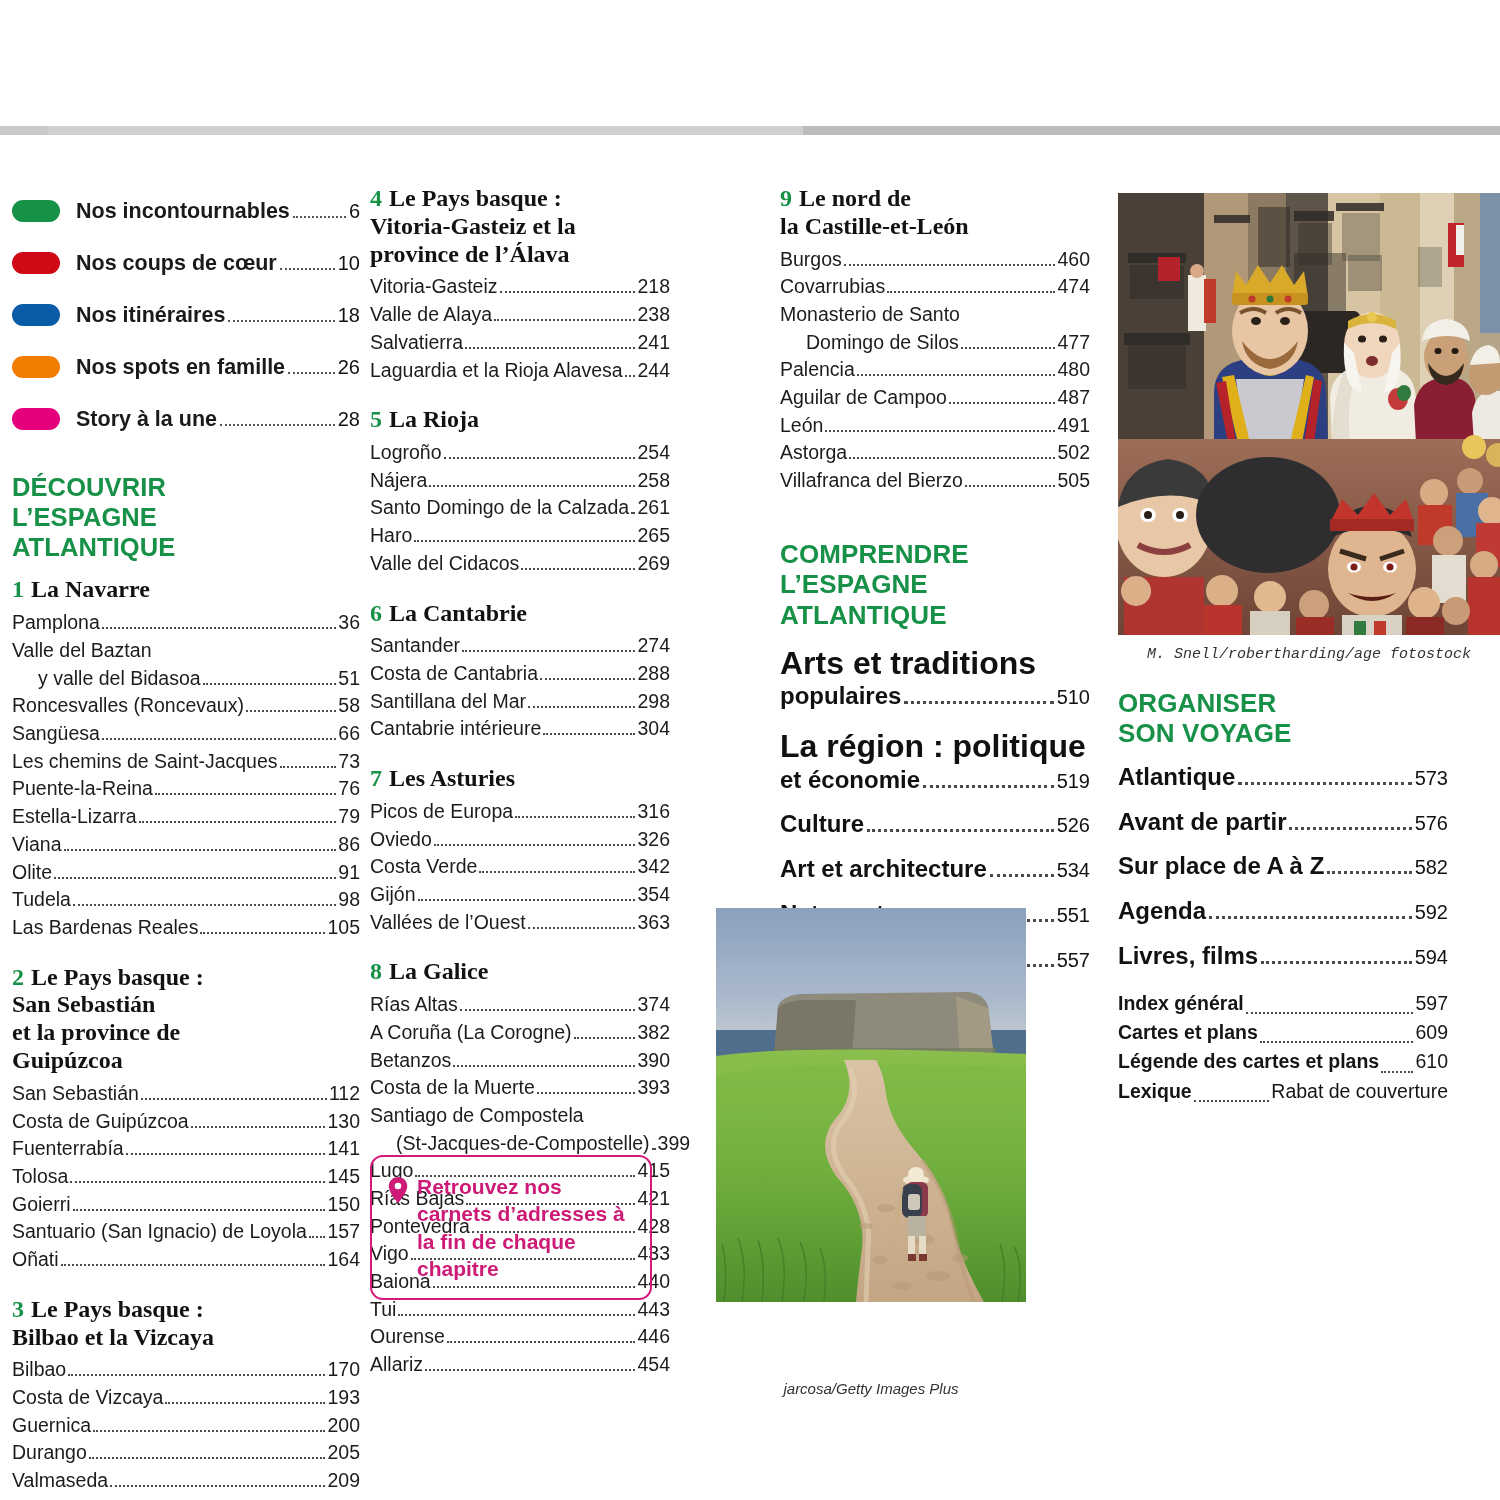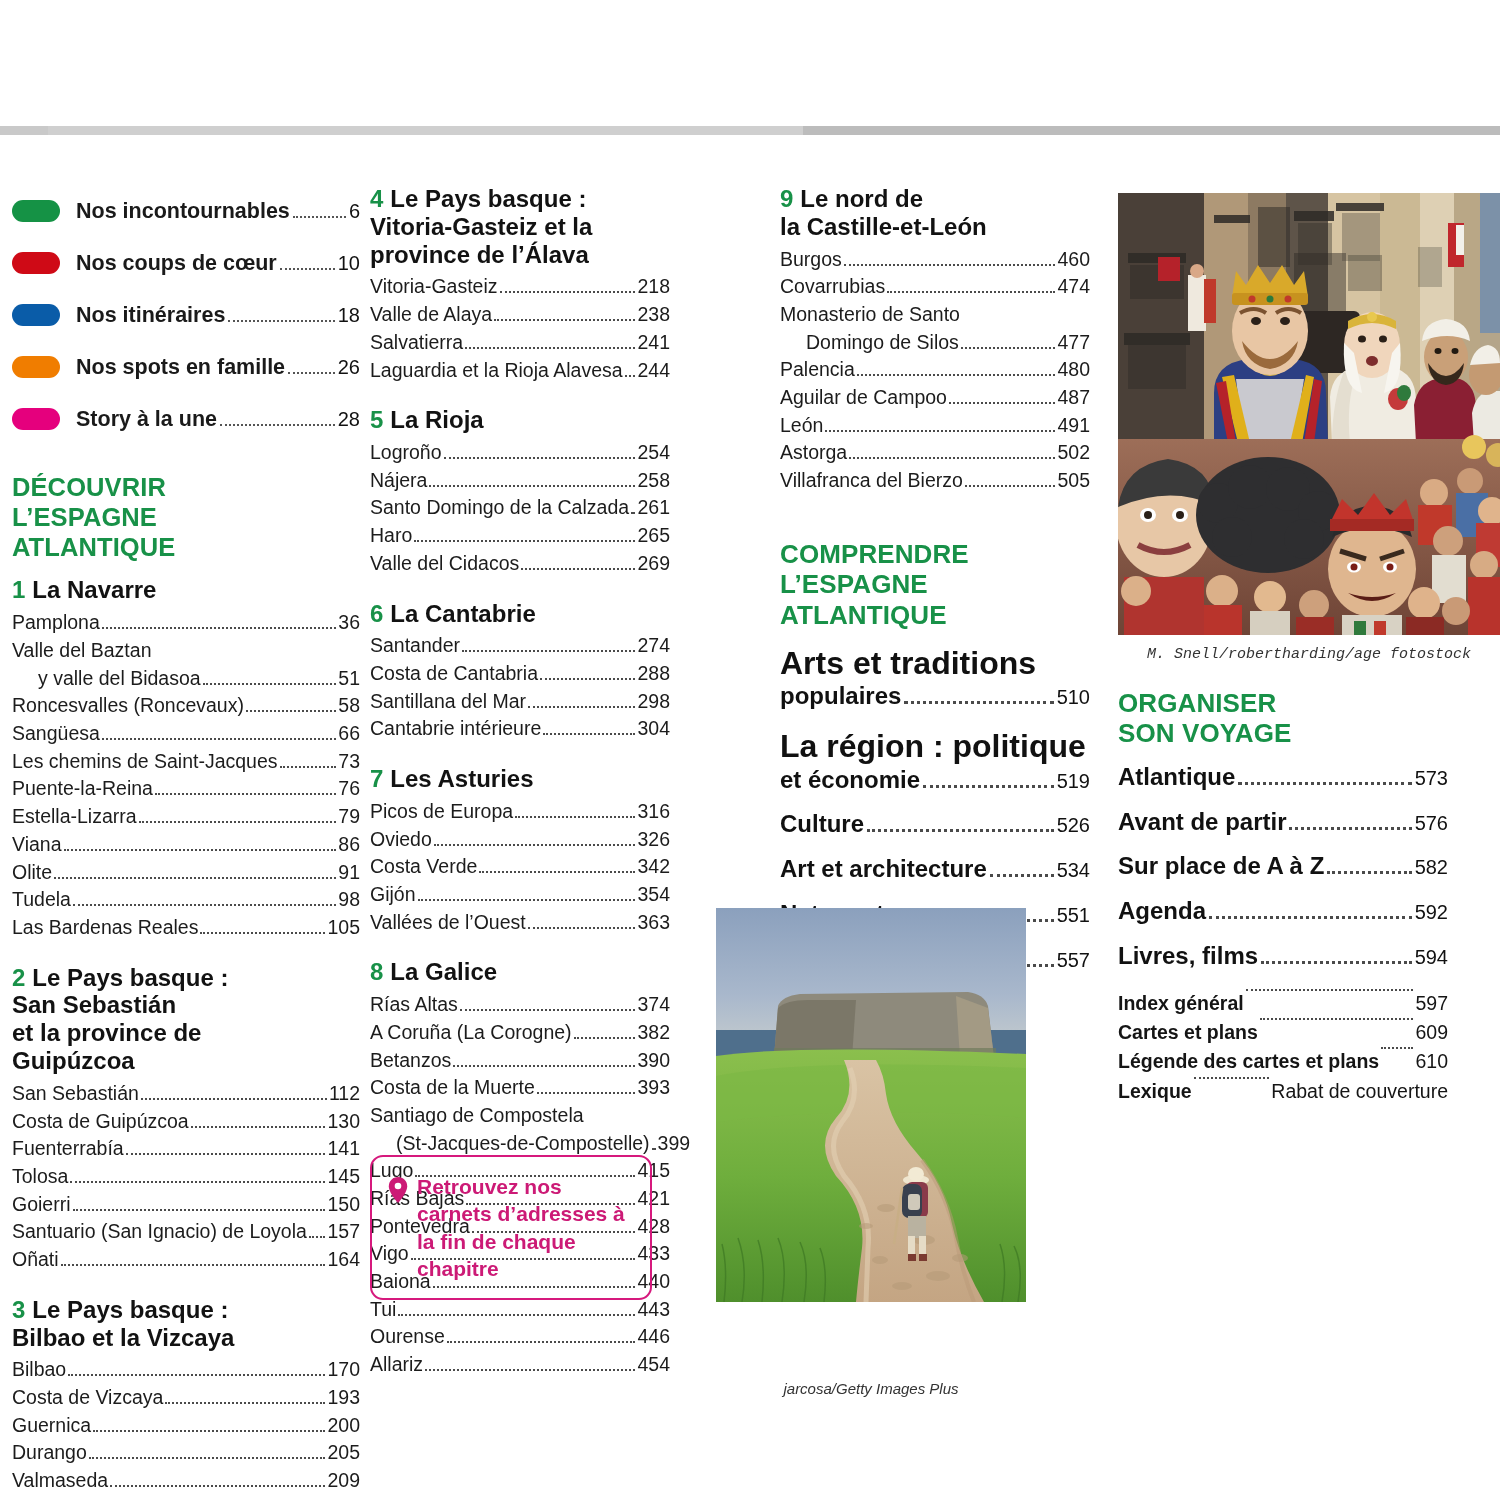--- a/index.html
+++ b/index.html
@@ -65,21 +65,21 @@
     margin:28px 0 14px 0;
     text-transform:uppercase;
   }
   .col3 .section-head, .col4 .section-head{font-size:26px;}
 
   
   .chapter{margin-top:22px;}
   .chapter:first-child{margin-top:0;}
   .chap-head{
     font-size:24px;font-weight:bold;line-height:1.16;
-    color:#121212;margin-bottom:5px;
+    color:#121212;margin-bottom:5px;font-family:Liberation Serif, serif;
   }
   .chap-num{color:#189148;font-weight:bold;margin-right:7px;}
 
   
   .entry{
     display:flex;align-items:baseline;
     font-size:19.5px;line-height:1.42;color:#1c1c1c;
     white-space:nowrap;
   }
   .entry .e-label{flex:0 0 auto;}
@@ -100,21 +100,21 @@
   .bigentry .e-label{flex:0 0 auto;}
   .bigentry .e-dots{
     flex:1 1 auto;border-bottom:3px dotted #4a4a4a;
     margin:0 3px 5px 3px;min-width:4px;
   }
   .bigentry .e-page{flex:0 0 auto;font-size:20px;font-weight:normal;}
   .bigentry-2l{margin-bottom:12px;}
   .bigentry-2l .line1{font-size:32px;font-weight:bold;line-height:1.2;color:#111;}
 
   .smallentry{
-    display:flex;align-items:flex-start;
+    display:flex;align-items:flex-end;
     font-size:19.5px;font-weight:bold;line-height:1.5;
     color:#151515;white-space:nowrap;
   }
   .smallentry .e-label{flex:0 0 auto;}
   .smallentry .e-dots{
     flex:1 1 auto;border-bottom:2.5px dotted #4a4a4a;
     margin:0 2px 4px 2px;min-width:4px;
   }
   .smallentry .e-page{flex:0 0 auto;font-weight:normal;}
 

